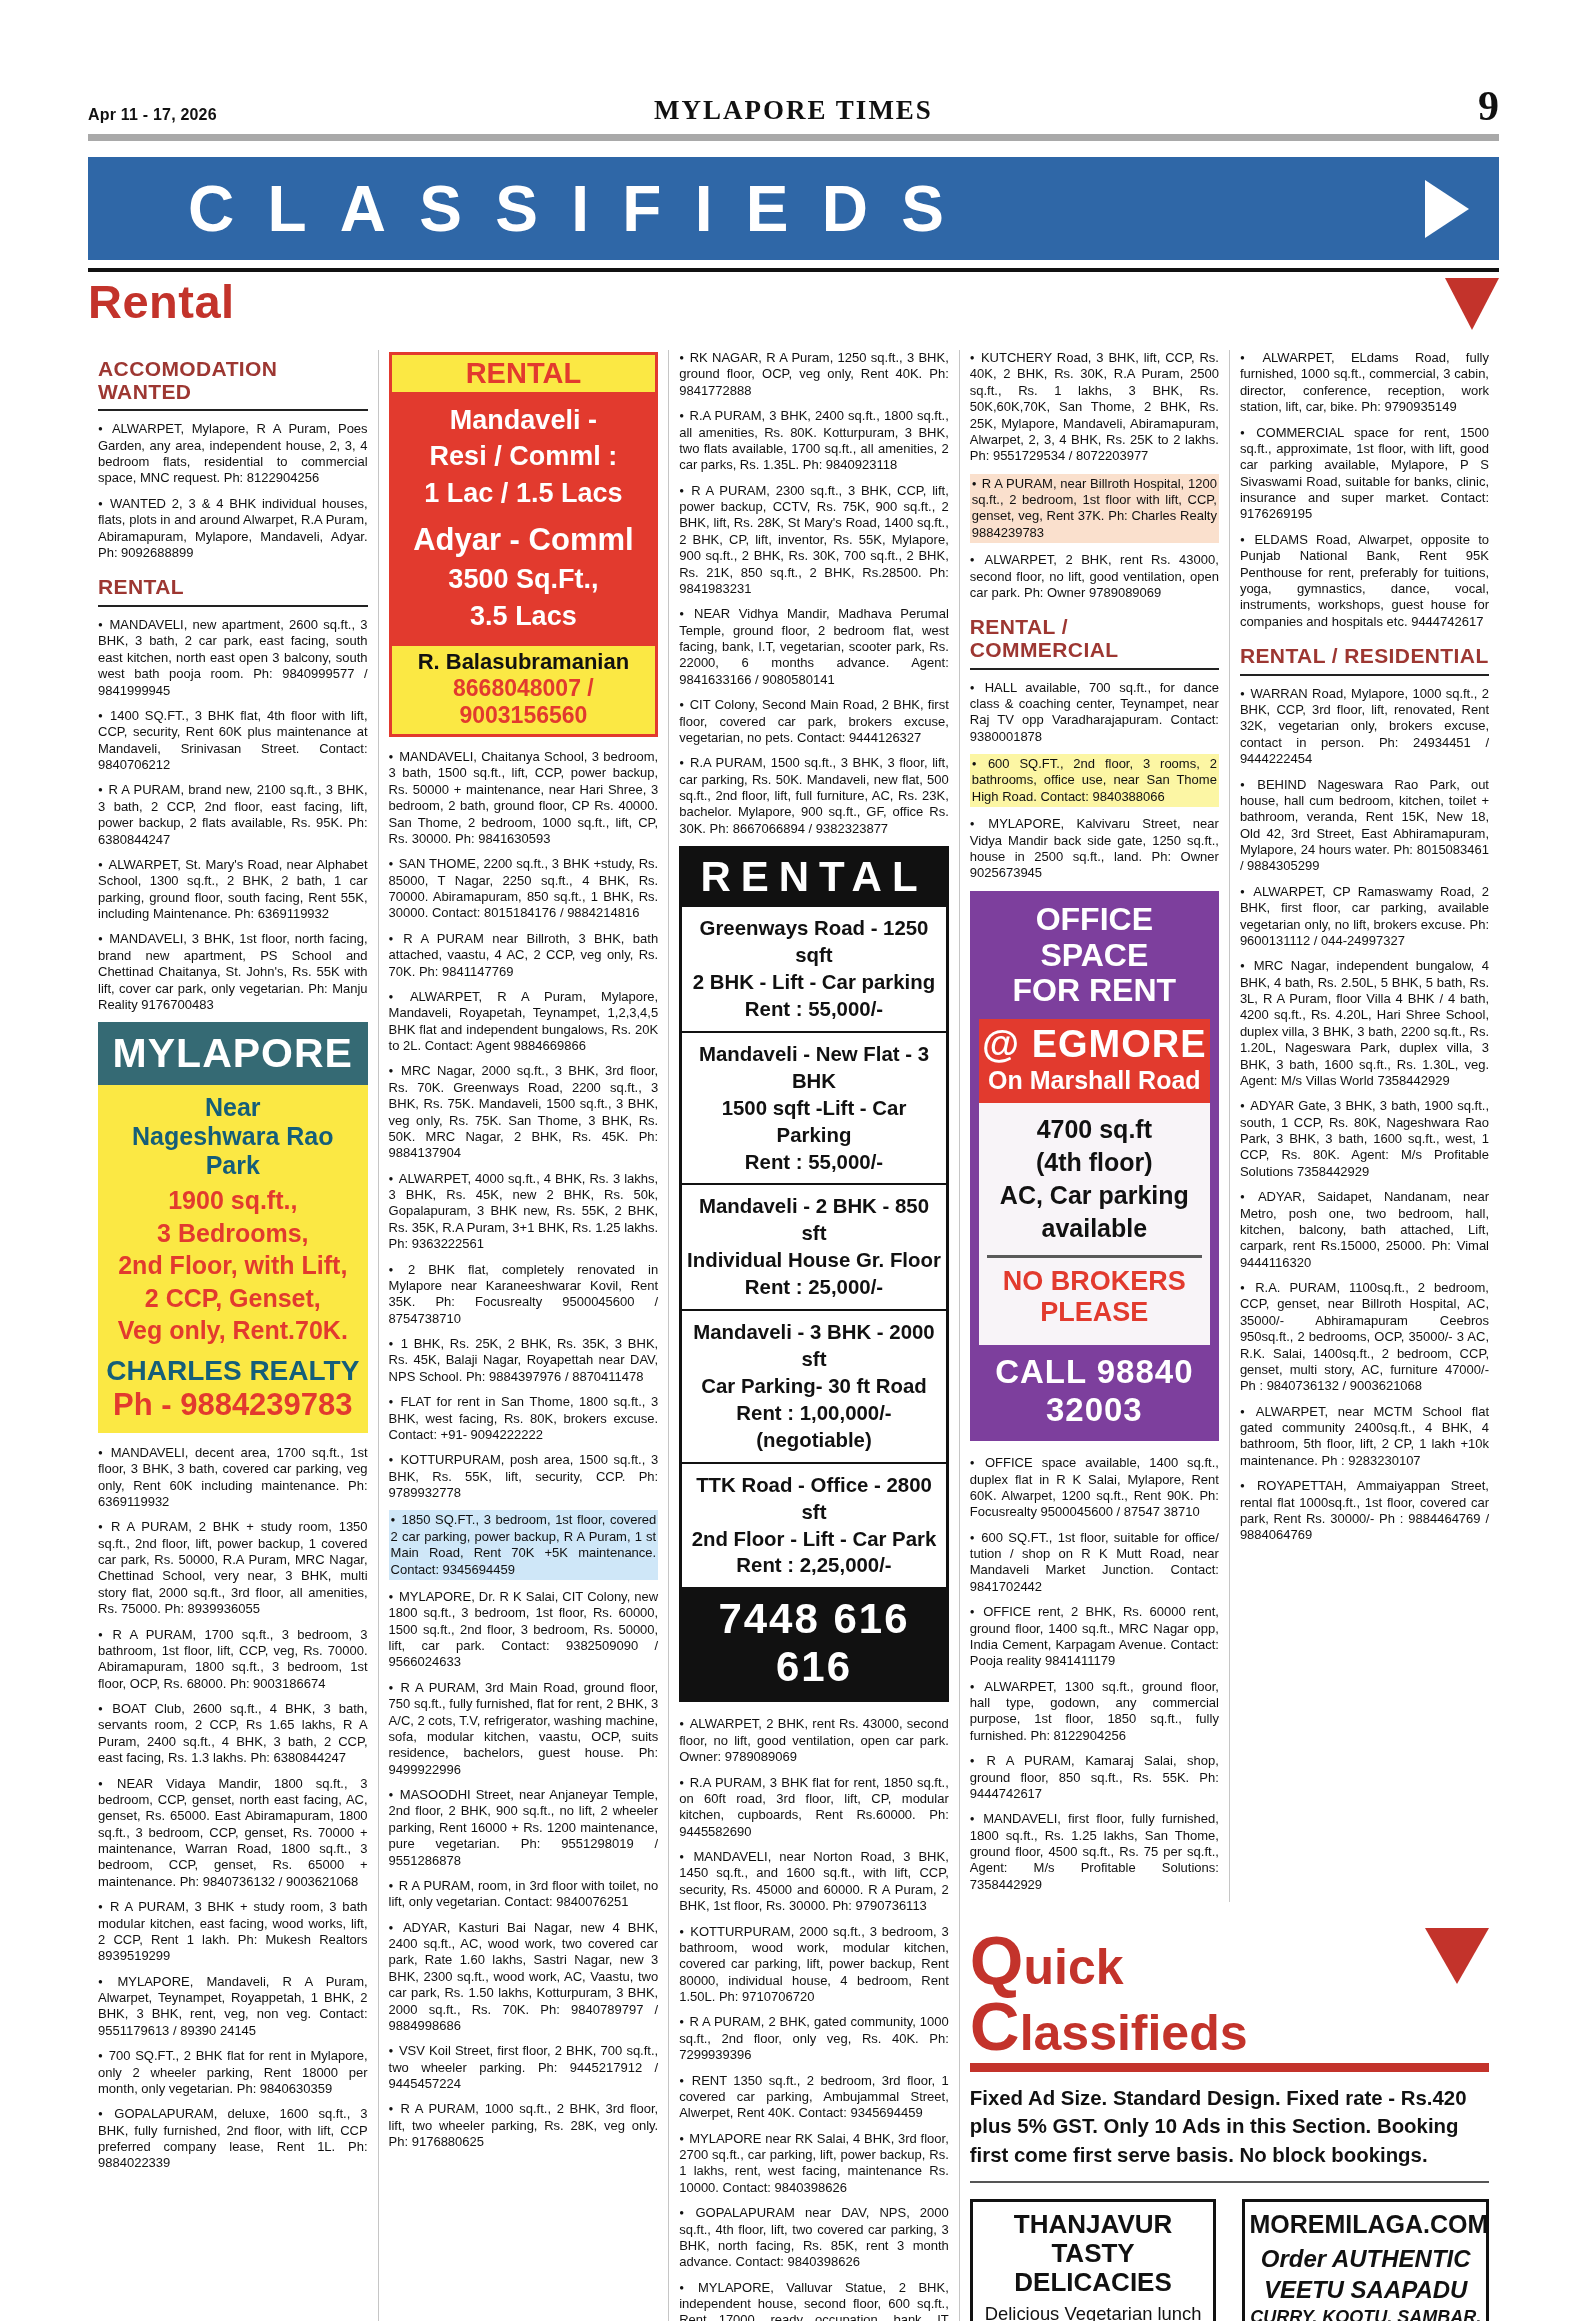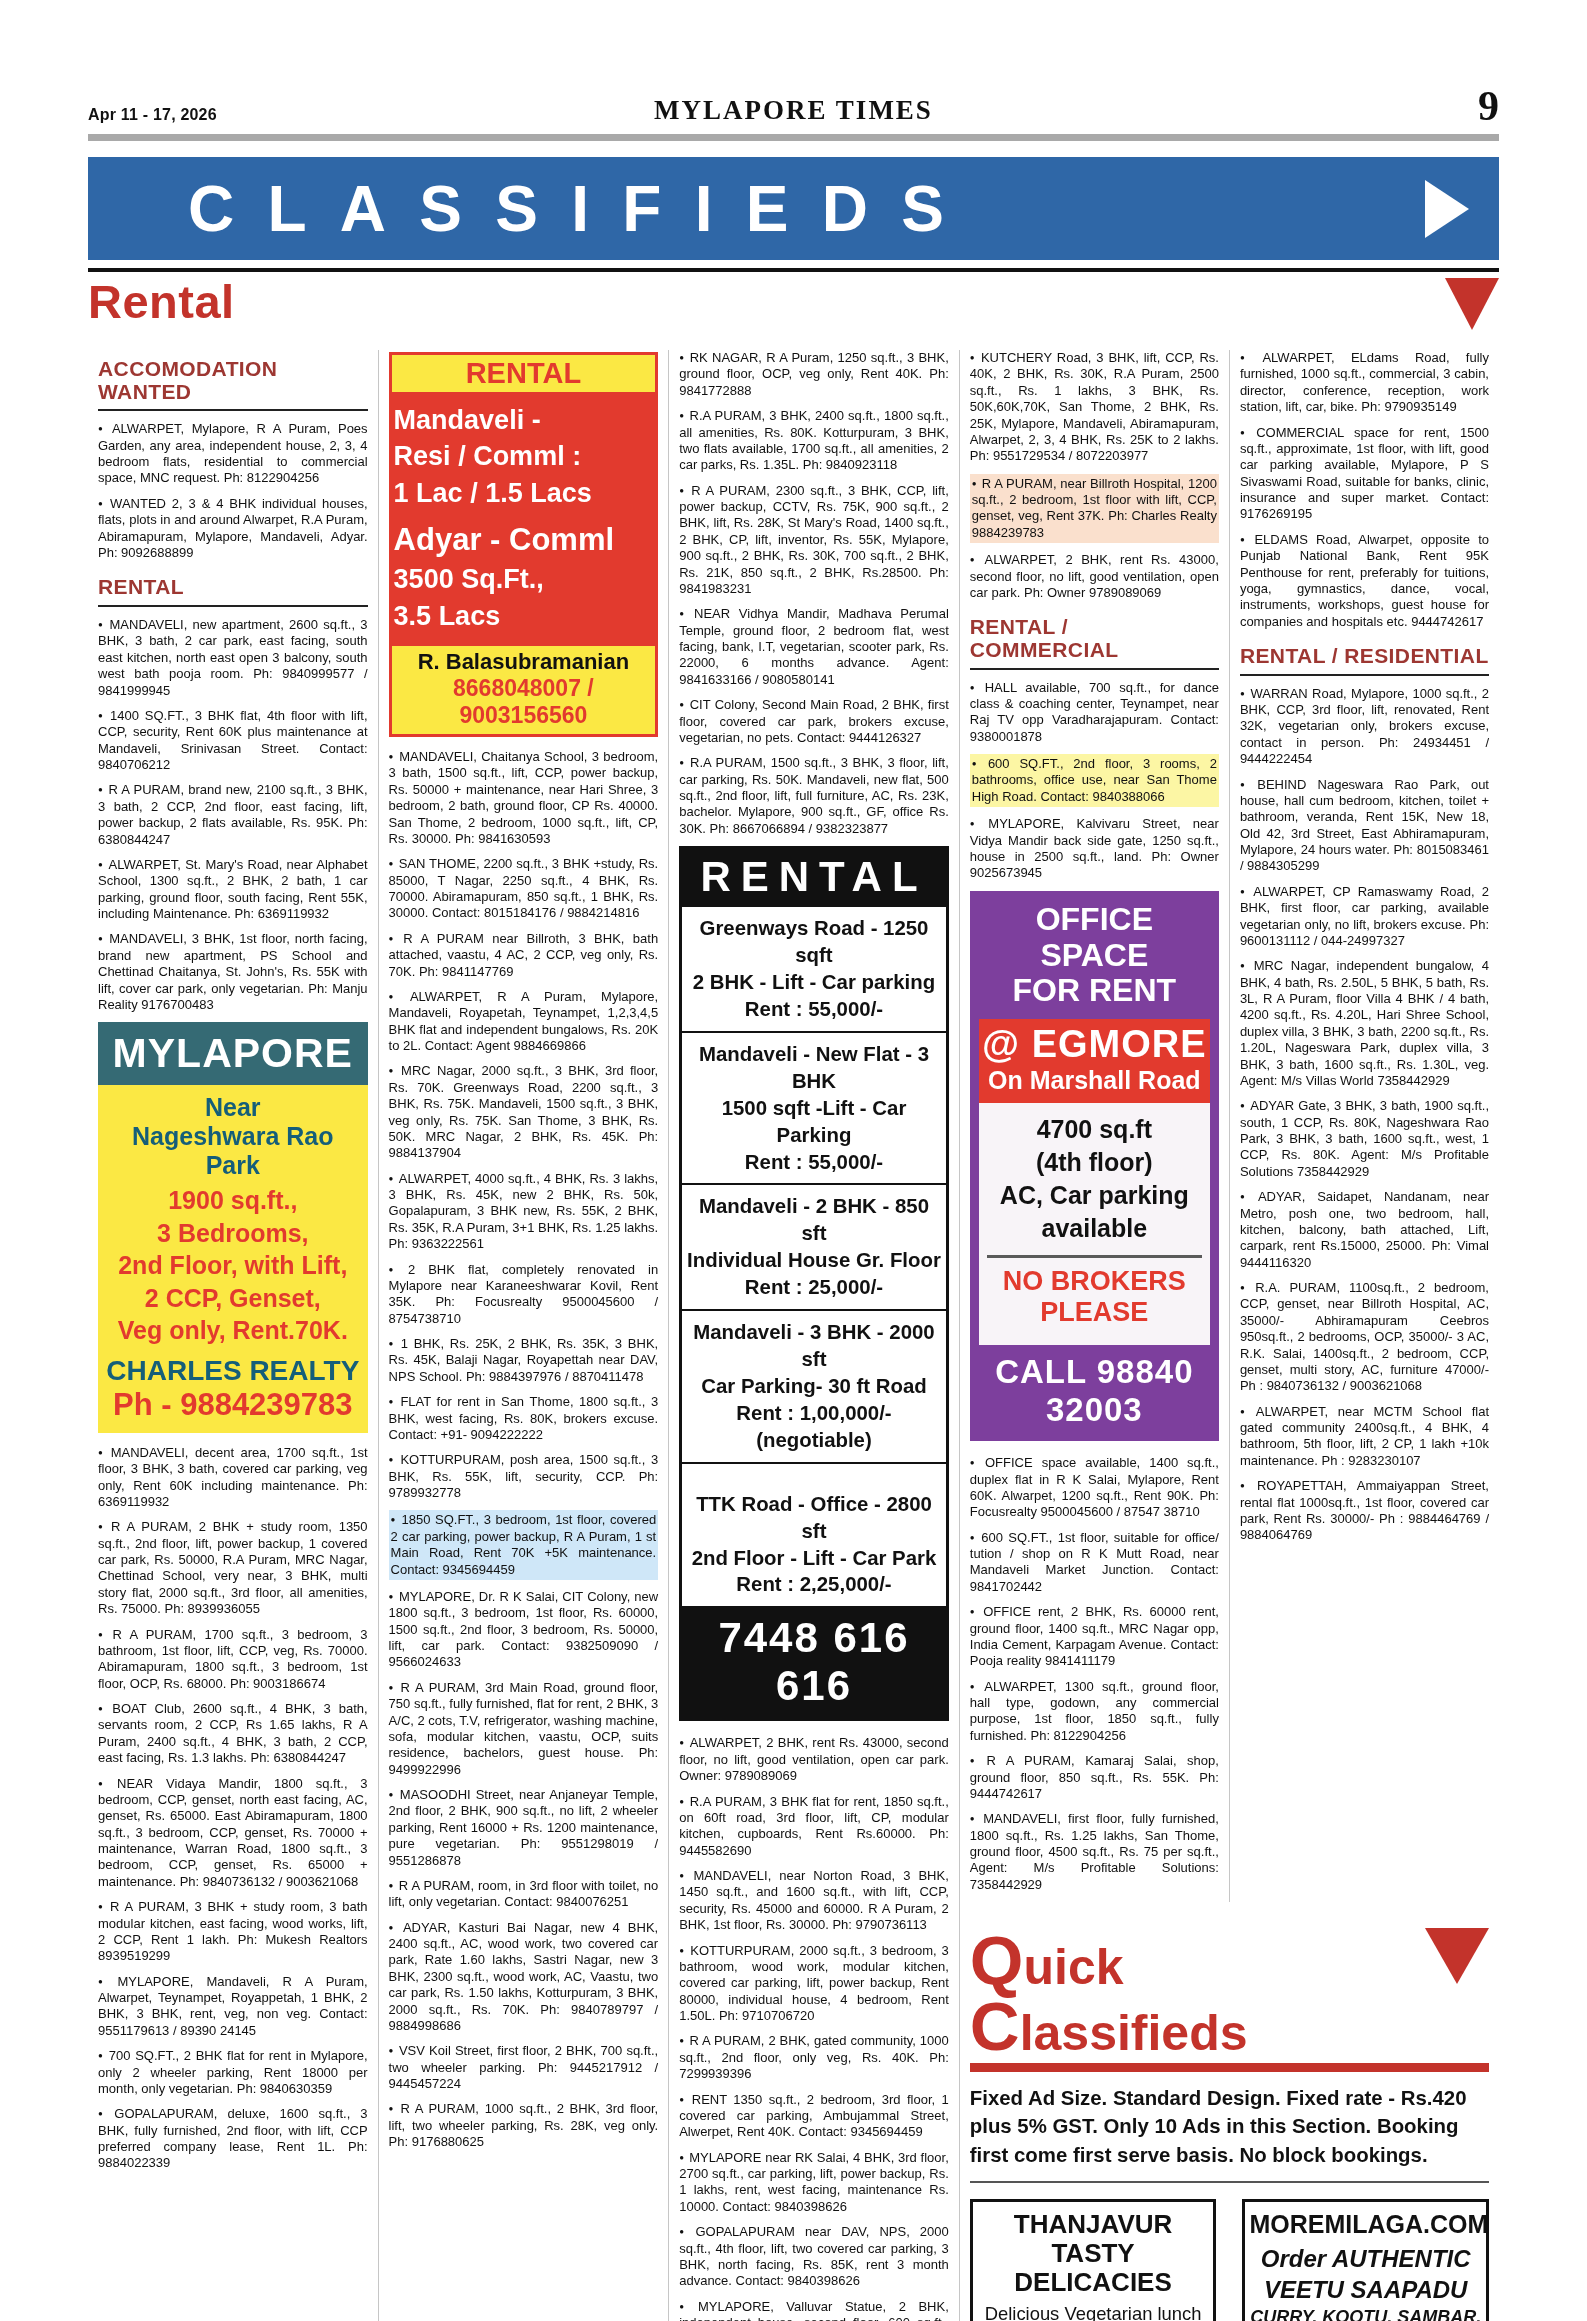--- a/index.html
+++ b/index.html
@@ -41,30 +41,30 @@
   .bm-head{background:#356a74;color:#fff;font-weight:bold;text-align:center;font-size:41px;letter-spacing:1px;padding:8px 4px;}
   .bm-body{background:#fbe844;text-align:center;padding:8px 4px 10px;}
   .bm-near{color:#155e79;font-size:25px;font-weight:bold;}
   .bm-park{color:#155e79;font-size:25px;font-weight:bold;margin-bottom:4px;}
   .bm-line{color:#e23a2e;font-size:25px;font-weight:bold;line-height:1.3;}
   .bm-agency{color:#155e79;font-size:28px;font-weight:bold;margin-top:8px;}
   .bm-phone{color:#e23a2e;font-size:31px;font-weight:bold;}
   
   .box-rred{border:3px solid #e23a2e;margin:2px 0 12px;}
   .rr-head{background:#fbe844;color:#e23a2e;font-weight:bold;text-align:center;font-size:29px;padding:2px 0;}
-  .rr-body{background:#e23a2e;color:#fff;text-align:left;padding:10px 2px 12px;font-weight:bold;}
+  .rr-body{background:#e23a2e;color:#fff;text-align:center;padding:10px 2px 12px;font-weight:bold;}
   .rr-line{font-size:27px;line-height:1.35;}
   .rr-line:nth-child(4){font-size:31px;margin-top:8px;}
   .rr-agent{background:#fbe844;color:#111;font-weight:bold;text-align:center;font-size:22px;padding:3px 0 0;}
   .rr-phone{background:#fbe844;color:#e23a2e;font-weight:bold;text-align:center;font-size:23px;padding:0 0 5px;}
   
   .box-rblack{border:3px solid #111;margin:4px 0 14px;}
   .rb-head{background:#111;color:#fff;font-weight:bold;text-align:center;font-size:42px;letter-spacing:10px;padding:4px 0 6px;}
   .rb-row{border-bottom:2px solid #111;text-align:center;padding:8px 2px;font-weight:bold;}
-  .rb-row:last-child{border-bottom:none;margin-top:19px;}
+  .rb-row:last-child{border-bottom:none;}
   .rb-line{font-size:20.4px;line-height:1.32;}
   .rb-phone{background:#111;color:#fff;text-align:center;font-weight:bold;font-size:42px;letter-spacing:2px;padding:8px 0;}
   
   .box-office{background:#7d3f9d;padding:9px 9px 2px;margin:6px 0 14px;}
   .ob-title{color:#fff;font-weight:bold;font-size:32px;line-height:1.12;text-align:center;padding:2px 0 10px;}
   .ob-red{background:#e23a2e;color:#fff;text-align:center;padding:4px 0 8px;font-weight:bold;}
   .ob-egmore{font-size:38px;letter-spacing:1px;}
   .ob-road{font-size:25px;}
   .ob-body{background:#f8f4f8;text-align:center;padding:10px 0 13px;font-weight:bold;color:#111;}
   .ob-detail{font-size:25px;line-height:1.32;}

